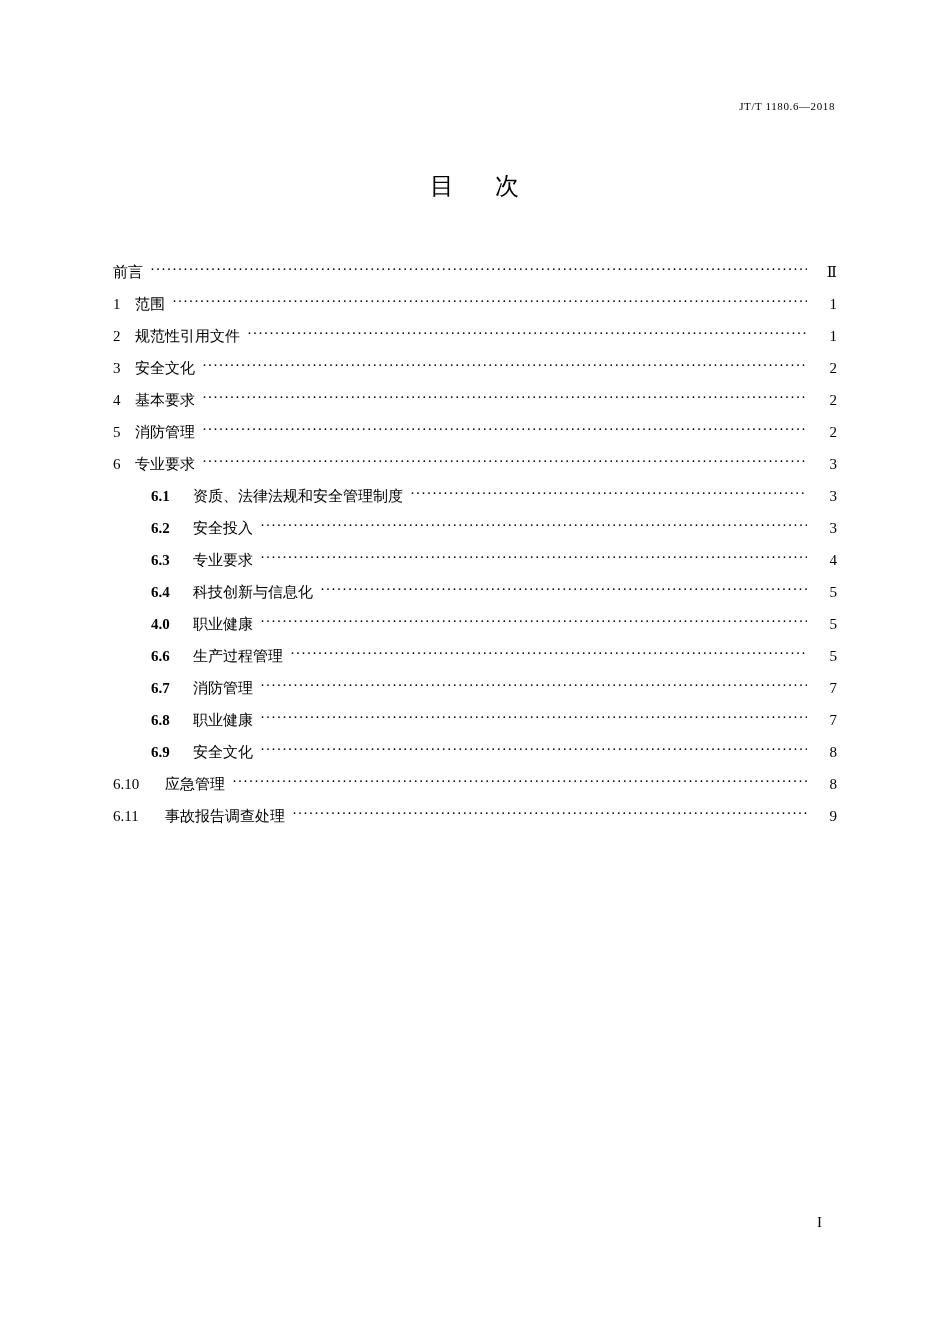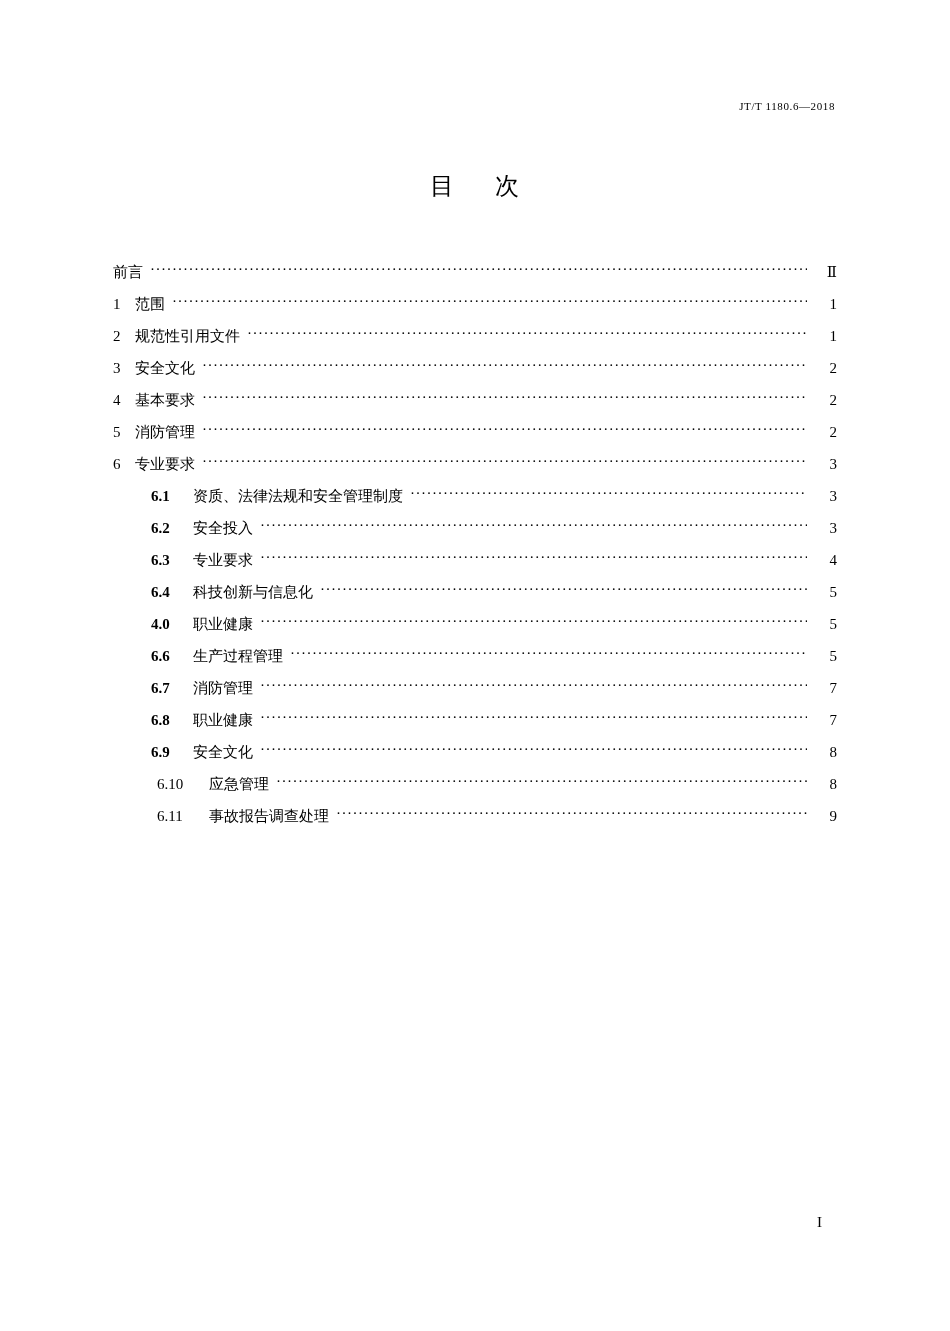--- a/index.html
+++ b/index.html
@@ -83,21 +83,21 @@
     padding-left: 6px;
   }
 
   
   .lvl-pre .num { width: 0; }
   .lvl-pre .label { padding-left: 0px; }
 
   .lvl-1 .num { width: 22px; }
   .lvl-2 { padding-left: 38px; }
   .lvl-2 .num { width: 42px; font-weight: bold; }
-  .lvl-2b .num { width: 52px; margin-left: 44px; }
+  .lvl-2b .num { width: 52px; }
 
   
   .folio {
     position: absolute;
     bottom: 100px;
     right: 128px;
     font-size: 15px;
   }
 </style>
 </head>

